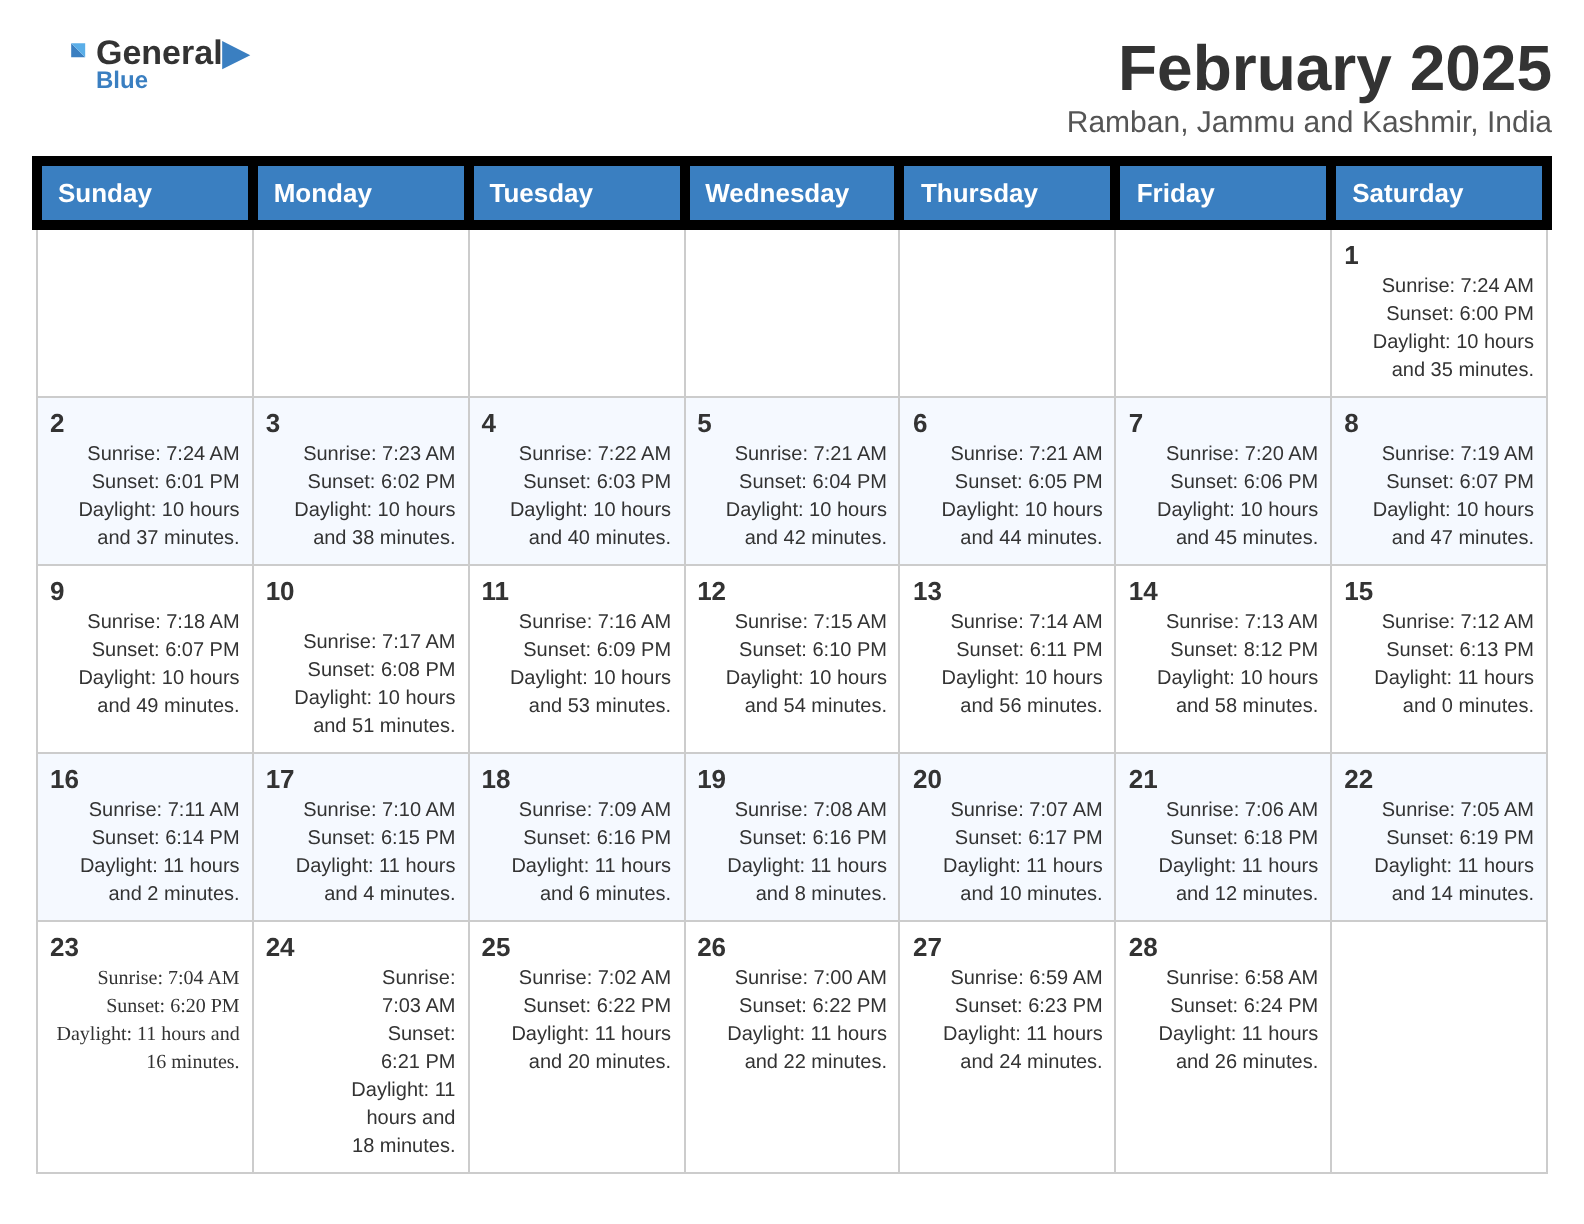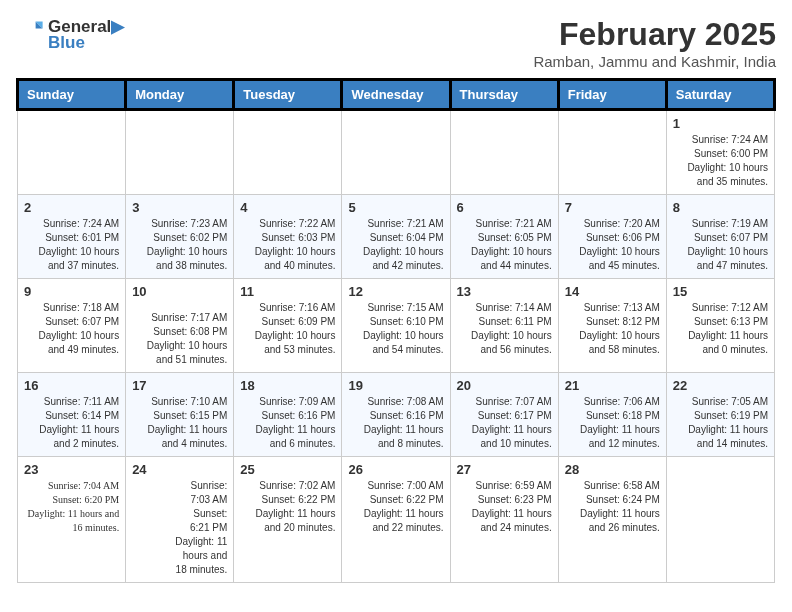--- a/index.html
+++ b/index.html
@@ -42,21 +42,21 @@
       border-collapse: collapse;
       border: 1px solid #ccc;
     }
     .calendar th {
       background-color: #3a7fc1;
       color: #fff;
       font-size: 13px;
       font-weight: bold;
       padding: 6px 8px;
       text-align: left;
-      border: 3px solid #000000;
+      border: 5px solid #000000;
     }
     .calendar td {
       vertical-align: top;
       border: 1px solid #ccc;
       padding: 5px 6px;
       width: 108px;
       min-height: 80px;
       font-size: 10.5px;
       color: #333;
     }
@@ -90,21 +90,21 @@
 
 <div class="header">
   <div class="logo">
     <svg class="logo-icon" viewBox="0 0 40 40">
       <rect x="0" y="0" width="40" height="40" fill="white"></rect>
       <polygon points="28,8 38,18 28,18" fill="#3a7fc1"></polygon>
       <polygon points="28,8 38,8 38,18" fill="#5aaee8"></polygon>
     </svg>
     <div>
       <div style="font-size:17px;font-weight:bold;color:#333;">General<span style="color:#3a7fc1;">▶</span></div>
-      <div style="font-size:17px;font-weight:bold;color:#3a7fc1;margin-top:-4px;">Blue</div>
+      <div style="font-size:12px;font-weight:bold;color:#3a7fc1;margin-top:-4px;">Blue</div>
     </div>
   </div>
   <div class="title-block">
     <div class="month-year">February 2025</div>
     <div class="location">Ramban, Jammu and Kashmir, India</div>
   </div>
 </div>
 
 <table class="calendar">
   <thead>

